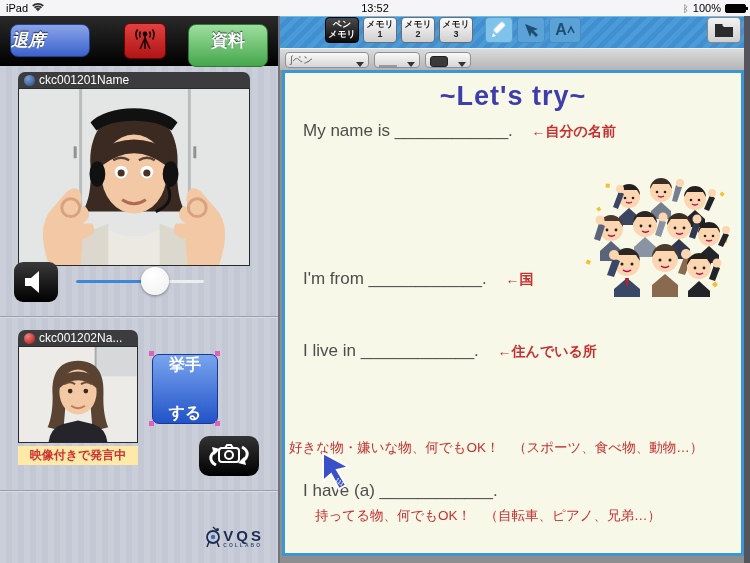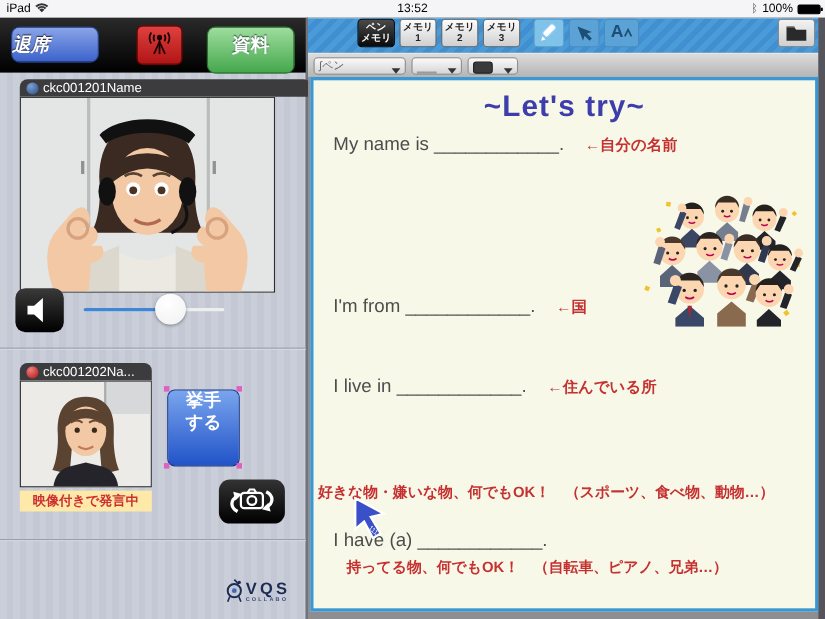--- a/index.html
+++ b/index.html
@@ -24,21 +24,21 @@
     background:linear-gradient(#2a2a2a,#000); display:flex; align-items:center; }
   .btn-leave { position:absolute; left:10px; top:8px; width:80px; height:33px; border-radius:8px;
     background:linear-gradient(#8aa4e8,#3c63cc); border:1px solid #23418f; color:#fff;
     font-size:17px; font-weight:bold; text-align:left; line-height:31px; text-shadow:0 -1px 1px #223;font-style:italic; }
   .btn-antenna { position:absolute; left:124px; top:7px; width:42px; height:36px; border-radius:6px;
     background:linear-gradient(#e04040,#b01515); border:1px solid #700; display:flex; align-items:center; justify-content:center; }
   .btn-docs { position:absolute; left:188px; top:8px; width:80px; height:43px; border-radius:8px;
     background:linear-gradient(#9ede9e,#45a74c); border:1px solid #2c7a33; color:#fff;
     font-size:17px; font-weight:bold; text-align:center; line-height:31px; text-shadow:0 -1px 1px #243; }
 
-  .video1 { position:absolute; left:18px; top:56px; width:265px; }
+  .video1 { position:absolute; left:18px; top:56px; width:232px; }
   .video1 .hdr, .video2 .hdr { height:16px; background:#3c3c3e; border-radius:7px 7px 0 0;
     display:flex; align-items:center; padding:0 6px; gap:4px; color:#fff; font-size:12px; }
   .dot { width:11px; height:11px; border-radius:50%; }
   .dot.blue { background:radial-gradient(circle at 35% 30%,#7d9fd0,#274a86); }
   .dot.red  { background:radial-gradient(circle at 35% 30%,#f08080,#b01010); }
   .video1 .vid { width:232px; height:178px; background:#dfe3e2; border:1px solid #2a2a2a; }
   .volume-row { position:absolute; left:14px; top:244px; width:250px; height:46px; }
   .btn-speaker { position:absolute; left:0; top:2px; width:44px; height:40px; border-radius:9px;
     background:linear-gradient(#3a3a3a,#000); display:flex; align-items:center; justify-content:center; }
   .slider { position:absolute; left:62px; top:20px; width:128px; height:3px; background:#eee; border-radius:2px; }
@@ -46,21 +46,21 @@
   .slider .thumb { position:absolute; top:-13px; width:28px; height:28px; border-radius:50%;
     background:radial-gradient(circle at 40% 30%,#fff,#f0f0f0); box-shadow:0 1px 3px rgba(0,0,0,.4); }
   .hr1, .hr2 { position:absolute; left:0; width:100%; height:1px; background:#9aa0ae; box-shadow:0 1px 0 #d8dce4; }
   .hr1 { top:300px; } .hr2 { top:474px; }
 
   .video2 { position:absolute; left:18px; top:314px; width:120px; }
   .video2 .hdr span { }
   .video2 .vid { width:120px; height:97px; background:#e9e9e7; border:1px solid #2a2a2a; }
   .btn-raise { position:absolute; left:152px; top:338px; width:66px; height:70px; border-radius:7px;
     background:linear-gradient(#79a5ee,#2253c8); border:1px solid #163a92; color:#fff;
-    font-size:16px; font-weight:bold; display:flex; flex-direction:column; align-items:center; justify-content:flex-start; line-height:1.25; }
+    font-size:16px; font-weight:bold; display:flex; flex-direction:column; align-items:center; justify-content:space-between; line-height:1.25; }
   .handle { position:absolute; width:5px; height:5px; background:#e060c0; }
   .speak-label { position:absolute; left:18px; top:430px; width:120px; height:19px; background:#ffe9a8;
     color:#cc3030; font-size:12px; font-weight:bold; text-align:center; line-height:19px; }
   .btn-camswitch { position:absolute; left:199px; top:420px; width:60px; height:40px; border-radius:10px;
     background:linear-gradient(#333,#000); display:flex; align-items:center; justify-content:center; }
   .vqs-logo { position:absolute; right:14px; top:482px; display:flex; align-items:flex-end; gap:2px;margin-top:28px; }
   .vqs-text { color:#1d2c52; font-weight:bold; font-size:15px; letter-spacing:3px; line-height:.9; text-align:right; }
   .vqs-sub { color:#3d4e7a; font-size:5px; letter-spacing:2px; font-weight:bold; }
 
   
@@ -89,21 +89,21 @@
   .dd.color { width:46px; }
   .color-chip { width:18px; height:11px; border-radius:3px; background:#3a3a3a; border:1px solid #222; }
   .thick-line { width:18px; height:2px; background:#9a9a9a; }
 
   .whiteboard { position:absolute; top:54px; left:2px; right:6px; bottom:7px;
     border:3px solid #3b97d3; background:#f8f8e8; overflow:hidden; }
   .wb-title { position:absolute; top:8px; left:0; width:100%; text-align:center;
     color:#3d3dab; font-size:27px; font-weight:bold; letter-spacing:1px; }
   .wb-line { position:absolute; left:18px; color:#4d4d4d; font-size:17px; white-space:nowrap; }
   .wb-line .jp { color:#c53030; font-size:14px; font-weight:bold; margin-left:14px; }
-  .wb-note { position:absolute; color:#c53030; font-size:13.5px; font-weight:bold; white-space:nowrap; }
+  .wb-note { position:absolute; color:#c53030; font-size:13.5px; font-weight:normal; white-space:nowrap; }
   .hl { background:#f3de55; }
   .ppl { position:absolute; right:10px; top:104px; }
   .rcursor { position:absolute; left:34px; top:378px; }
 </style>
 </head>
 <body>
 
 <div class="statusbar">
   <div class="left">
     <span>iPad</span>

